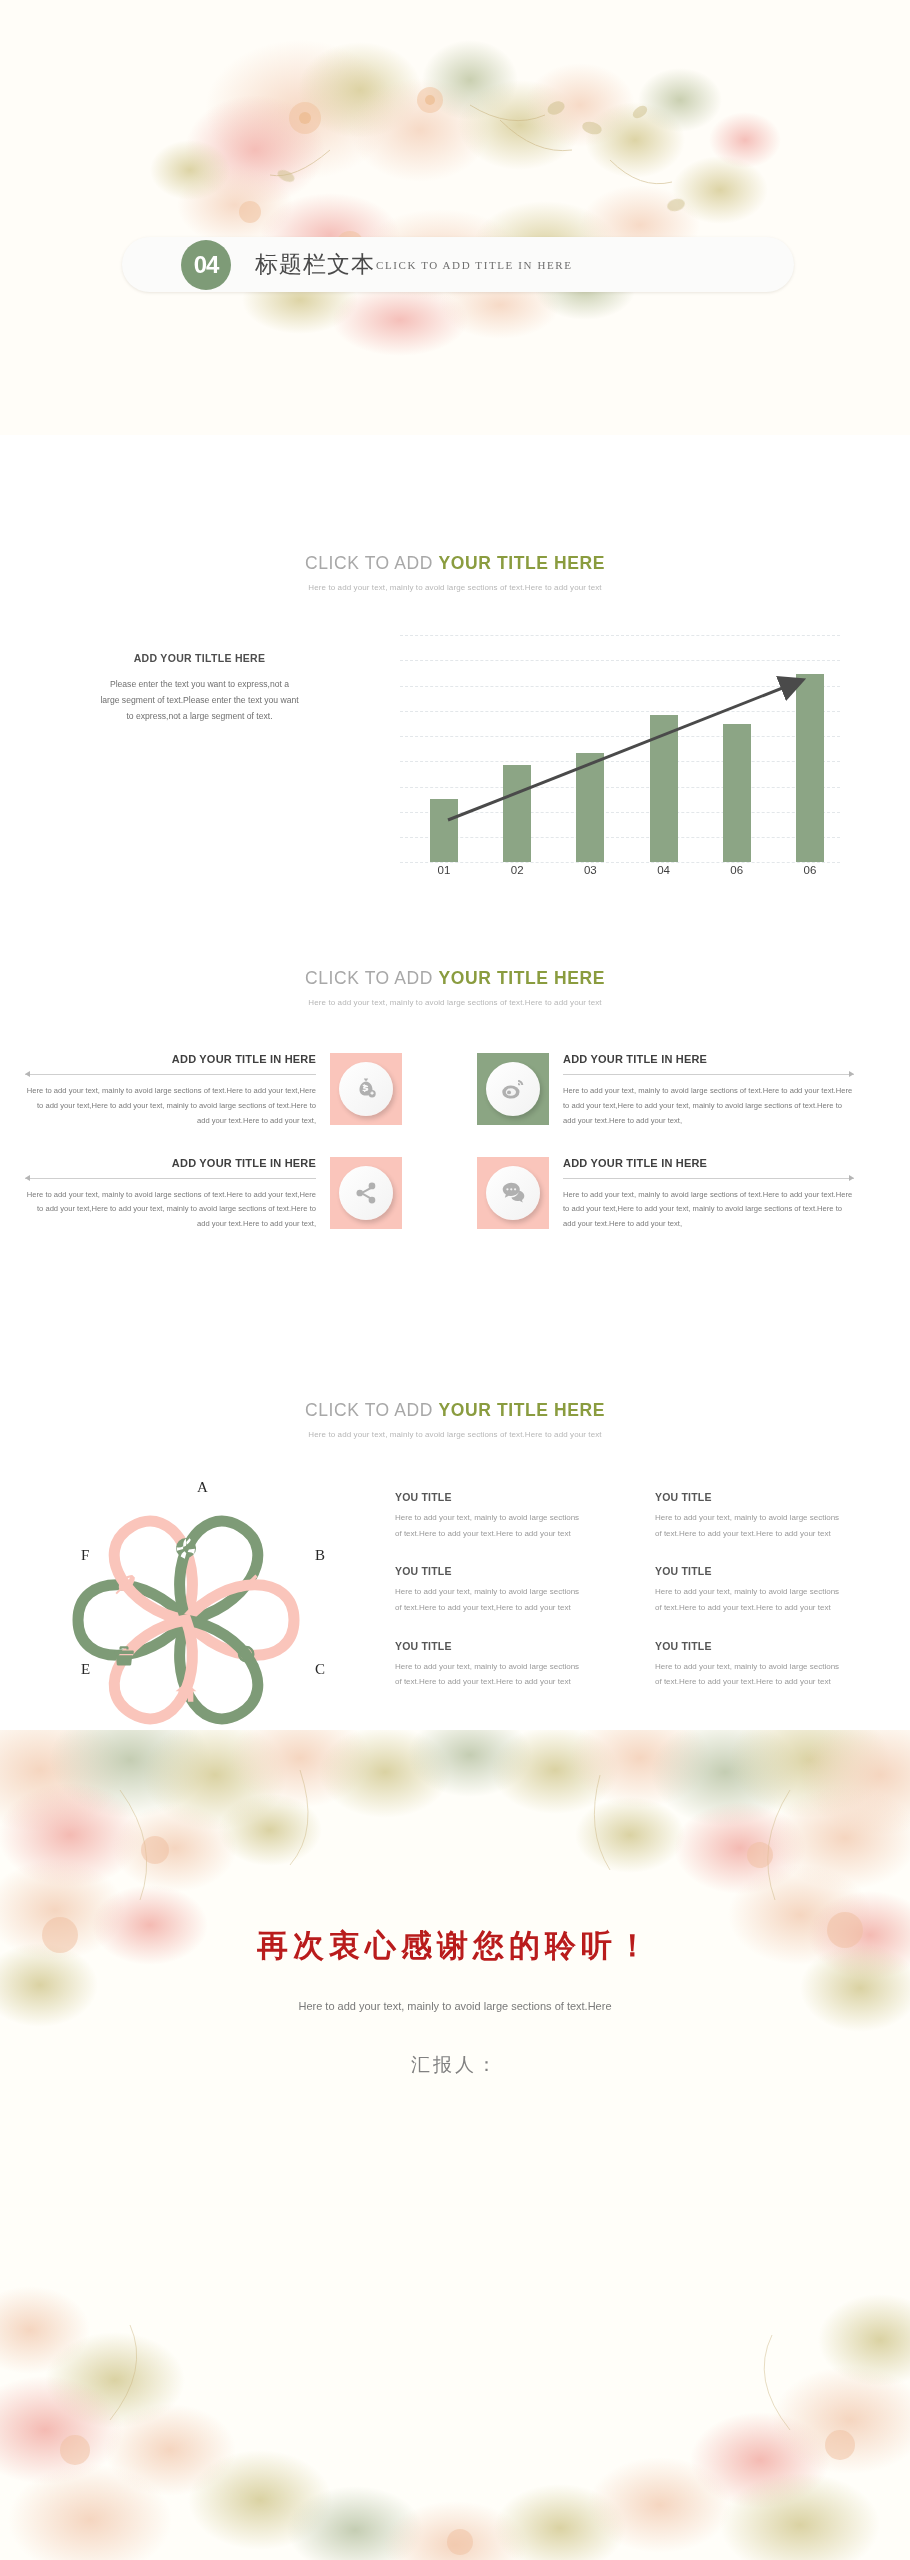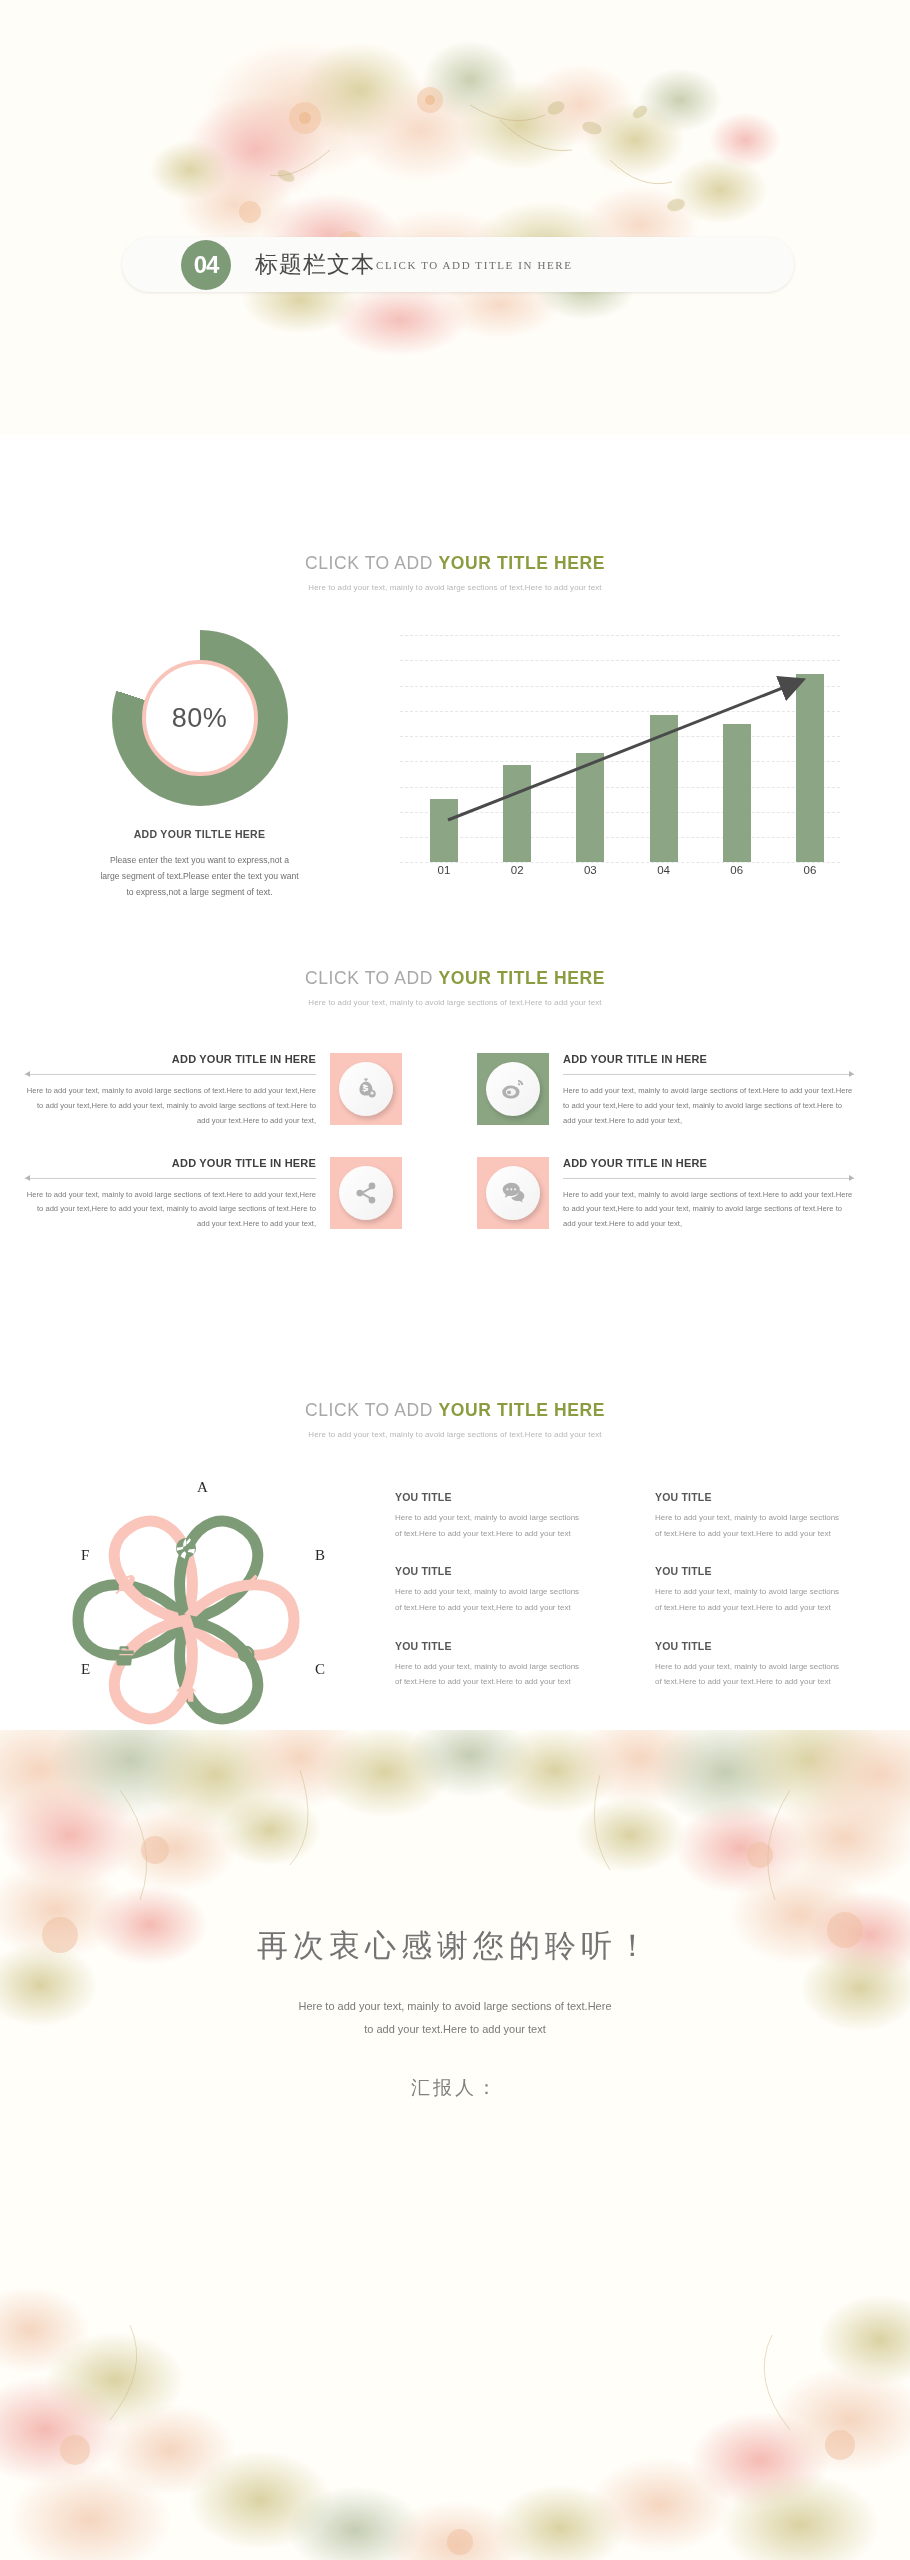--- a/index.html
+++ b/index.html
@@ -188,21 +188,21 @@
   .tblock p { font-size: 8px; line-height: 1.95; color: #9a9a9a; }
 
   
   .slide5 {
     position: relative; width: 910px; height: 830px;
     background: #fffef9; overflow: hidden;
   }
   .thanks-inner { position: relative; z-index: 5; padding-top: 195px; text-align: center; }
   .thanks-cn {
     font-family: "DejaVu Sans", sans-serif;
-    font-size: 31px; color: #737373; letter-spacing: 5px;
+    font-size: 31px; color: #b91c1c; letter-spacing: 5px; font-weight: bold;
   }
   .thanks-sub {
     margin-top: 28px; font-size: 11px; color: #7a7a7a; line-height: 2.1;
   }
   .thanks-by {
     margin-top: 34px;
     font-family: "DejaVu Sans", sans-serif;
     font-size: 19px; color: #818181; letter-spacing: 3px;
   }
 </style>
@@ -291,26 +291,20 @@
 
 <section class="slide2">
   <div class="section-head">
     <h2><span>CLICK TO ADD </span><b>YOUR TITLE HERE</b></h2>
     <div class="sub">Here to add your text, mainly to avoid large sections of text.Here to add your text</div>
   </div>
 
   <div class="s2-body">
 
     <div class="donut-wrap">
-      <div class="donut">
-        <div class="donut-ring"></div>
-        <div class="donut-inner">
-          <span class="donut-val">80%</span>
-        </div>
-      </div>
       <div class="donut-title">ADD YOUR TILTLE HERE</div>
       <div class="donut-desc">Please enter the text you want to express,not a large segment of text.Please enter the text you want to express,not a large segment of text.</div>
     </div>
 
     <div class="bars-wrap">
       <div class="bars-grid" id="bars-grid">
           <i style="top: 0px;"></i>
           <i style="top: 25.2222px;"></i>
           <i style="top: 50.4444px;"></i>
           <i style="top: 75.6667px;"></i>
@@ -638,17 +632,16 @@
       <circle cx="75" cy="720" r="15"></circle>
       <circle cx="840" cy="715" r="15"></circle>
       <circle cx="460" cy="812" r="13"></circle>
     </g>
   </svg>
 
   <div class="thanks-inner">
     <div class="thanks-cn">再次衷心感谢您的聆听！</div>
     <div class="thanks-sub">
       <div>Here to add your text, mainly to avoid large sections of text.Here</div>
-      <div>to add your text.Here to add your text</div>
     </div>
     <div class="thanks-by">汇报人：</div>
   </div>
 </section>
 
 </body></html>

